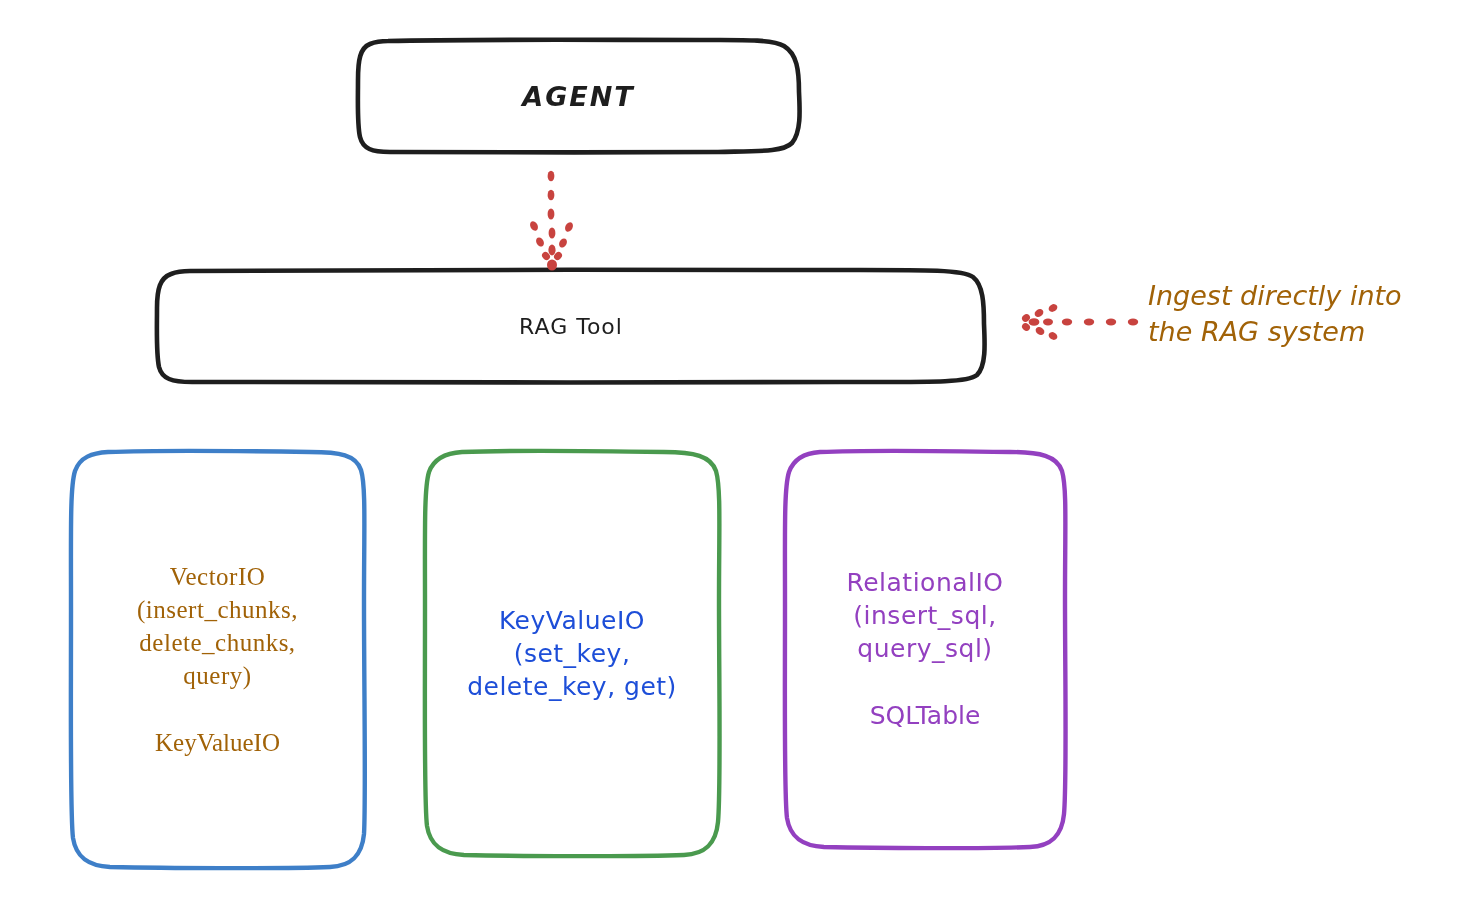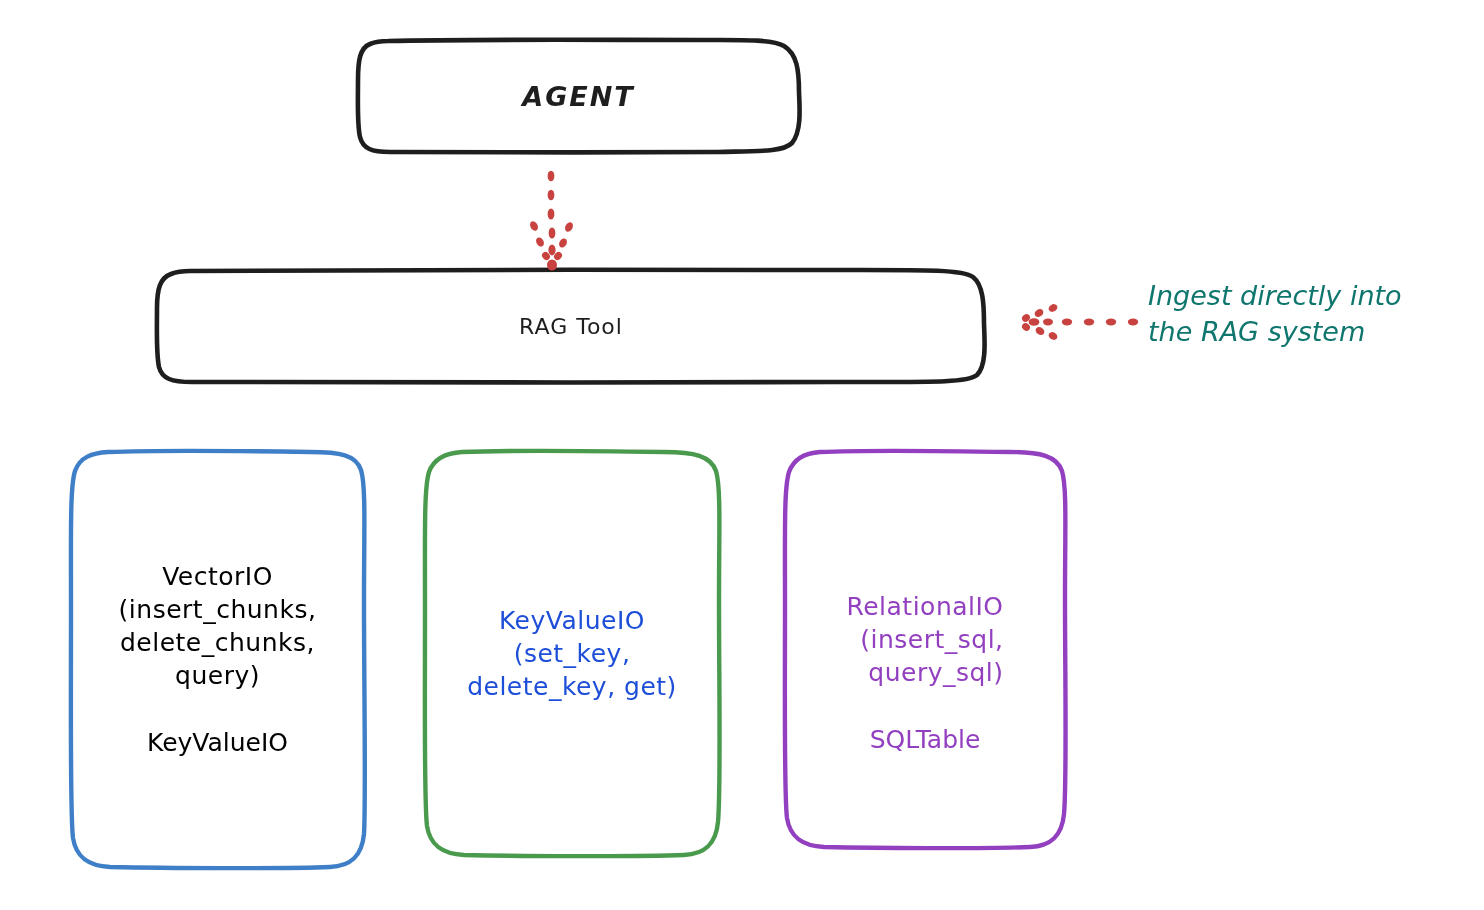--- a/index.html
+++ b/index.html
@@ -76,54 +76,53 @@
     height: 418px;
   }
   #key-value-io-node {
     left: 425px;
     top: 450px;
     width: 294px;
     height: 406px;
   }
   #relational-io-node {
     left: 785px;
-    top: 474px;
+    top: 450px;
     width: 280px;
     height: 398px;
-    text-align: right;
   }
   .store-node .node-label {
     font-size: 25px;
     font-weight: 500;
     line-height: 1.32;
   }
   .store-node .node-sub {
     font-size: 25px;
     font-weight: 500;
     margin-top: 34px;
     line-height: 1.32;
   }
   #vector-io-node .node-label,
-  #vector-io-node .node-sub { color: #000000; }
+  #vector-io-node .node-sub { color: #a16207; font-family: Liberation Serif, serif; }
   #key-value-io-node .node-label,
   #key-value-io-node .node-sub { color: #1d4ed8; }
   #relational-io-node .node-label,
   #relational-io-node .node-sub { color: #9340c0; }
 
   
   #ingest-annotation {
     position: absolute;
     left: 1148px;
     top: 278px;
     width: 330px;
     text-align: left;
     font-size: 27px;
     font-weight: 500;
     line-height: 1.32;
-    color: #0f766e;
+    color: #a16207;
     white-space: pre-line;
     font-style: italic;
   }
 </style>
 </head>
 <body>
 
 <svg id="canvas" viewBox="0 0 1484 910" xmlns="http://www.w3.org/2000/svg">
 
   <g>

